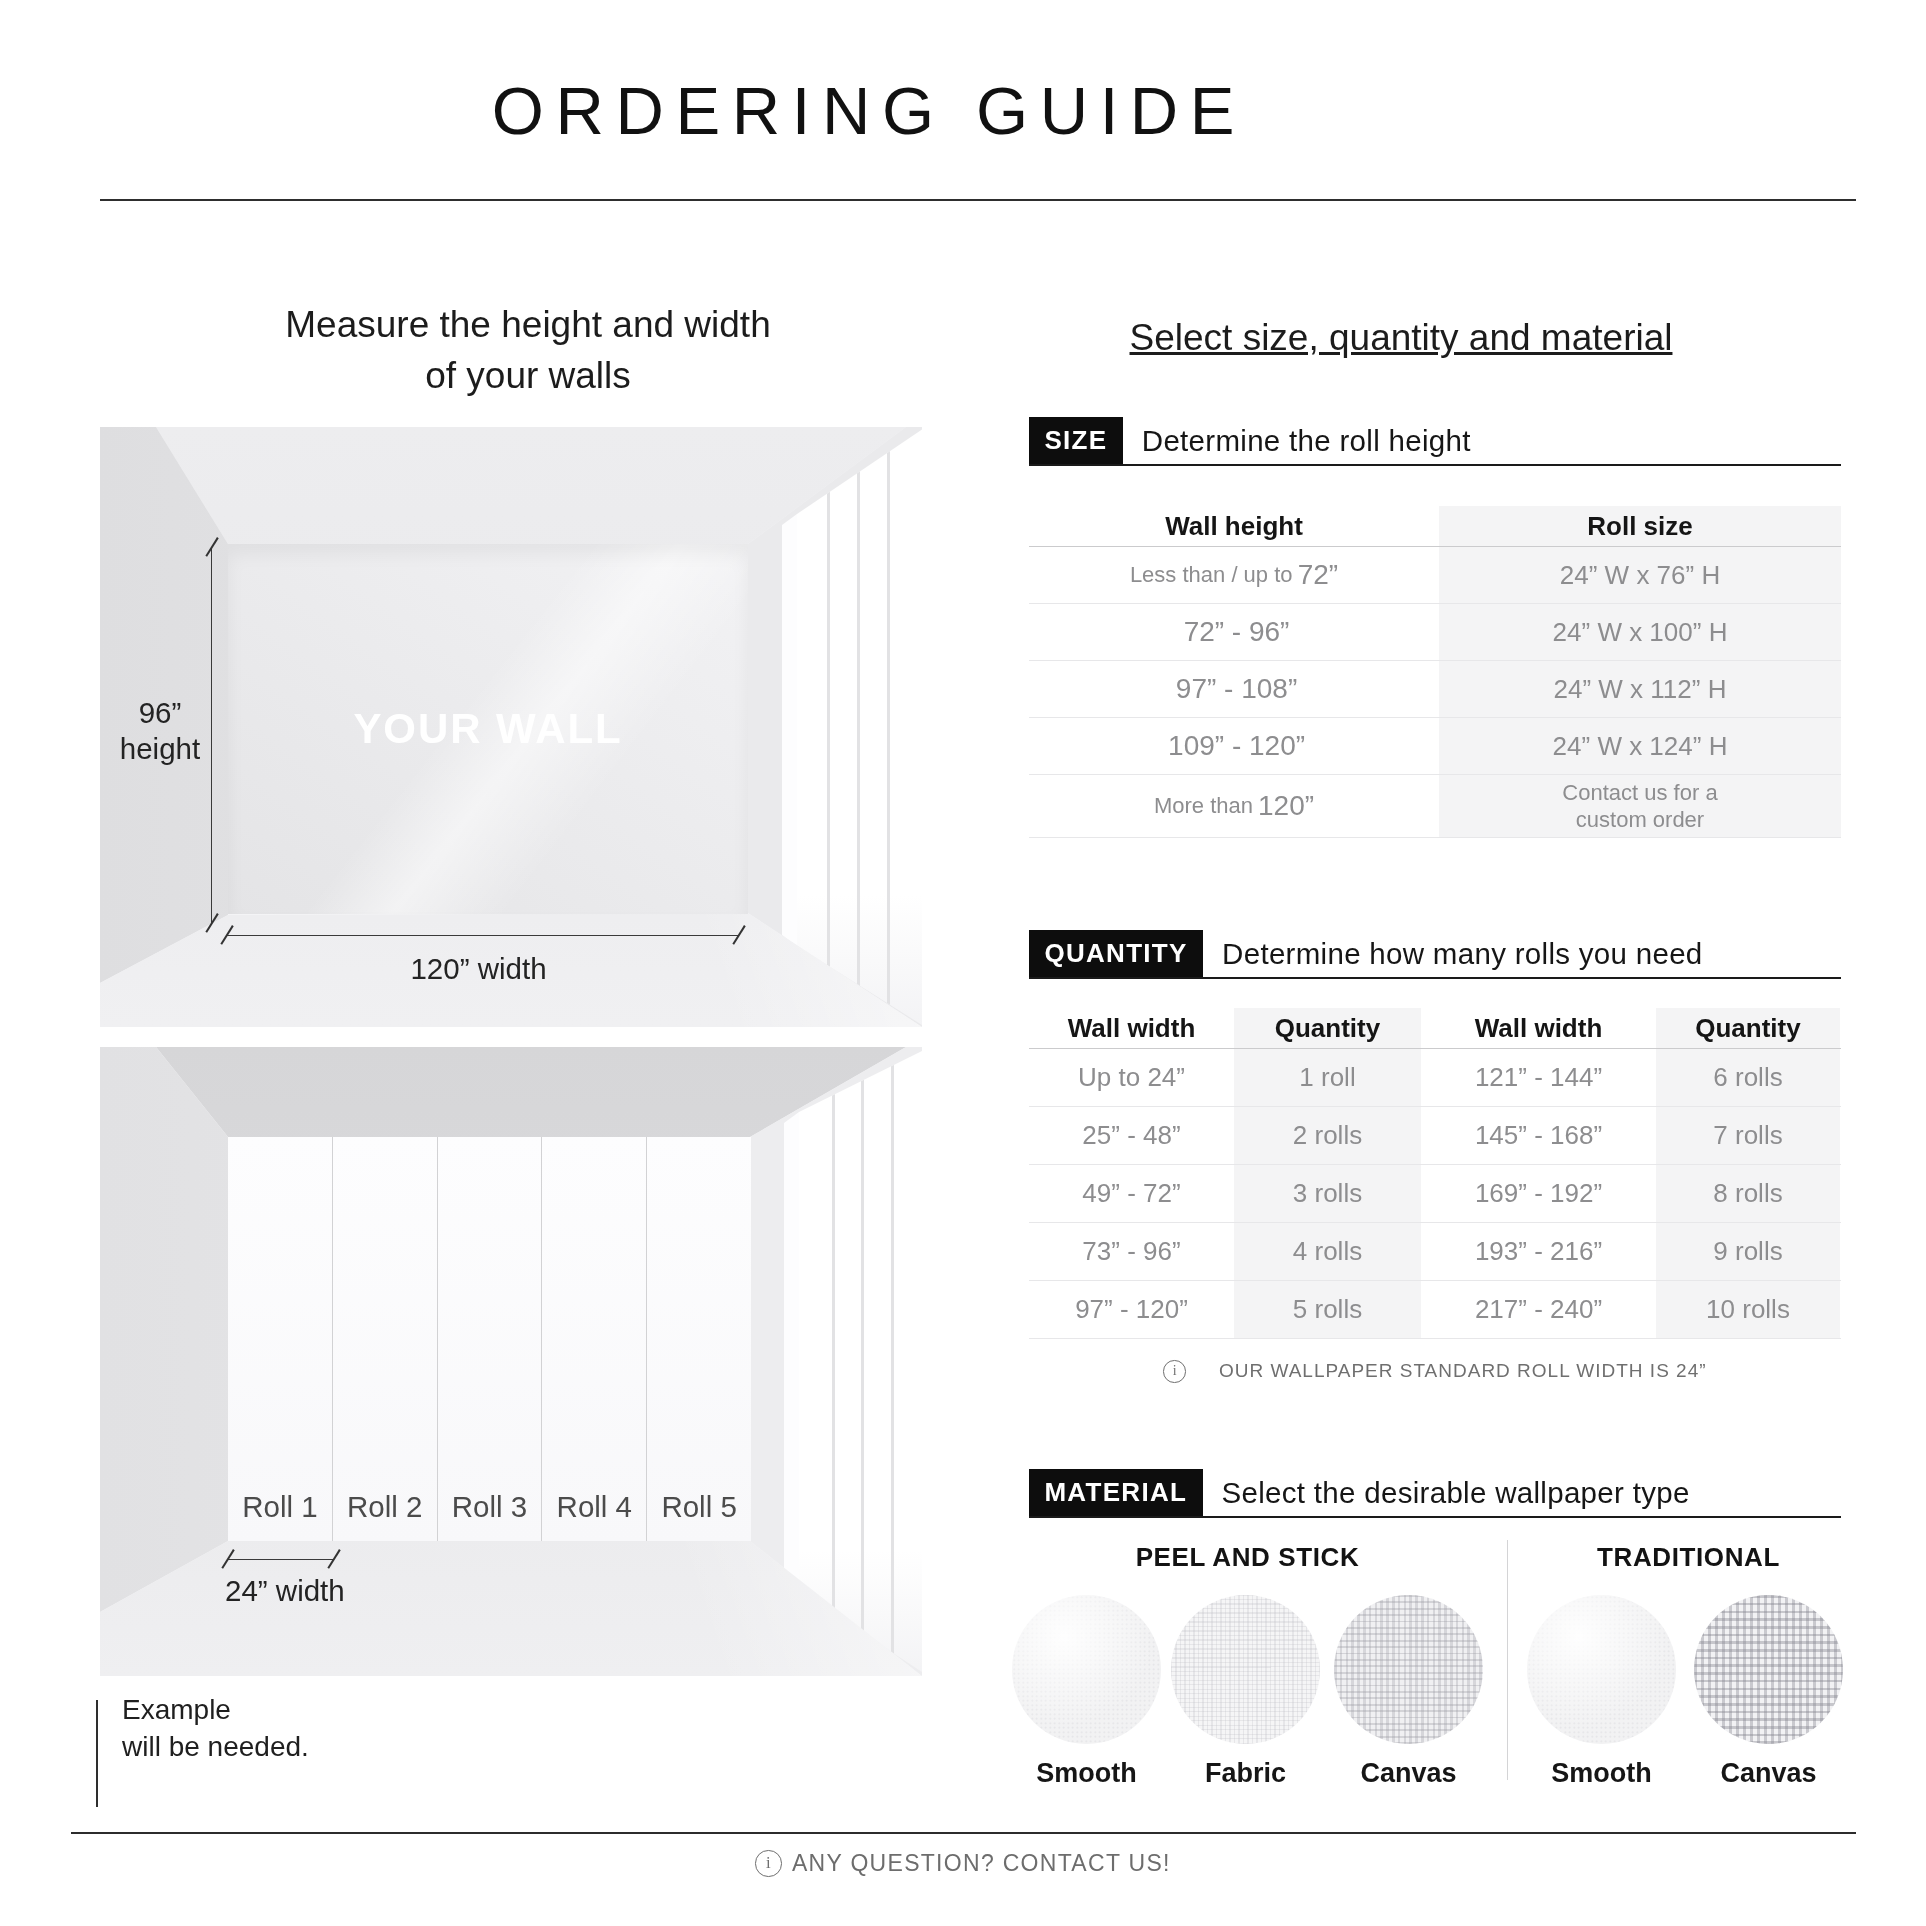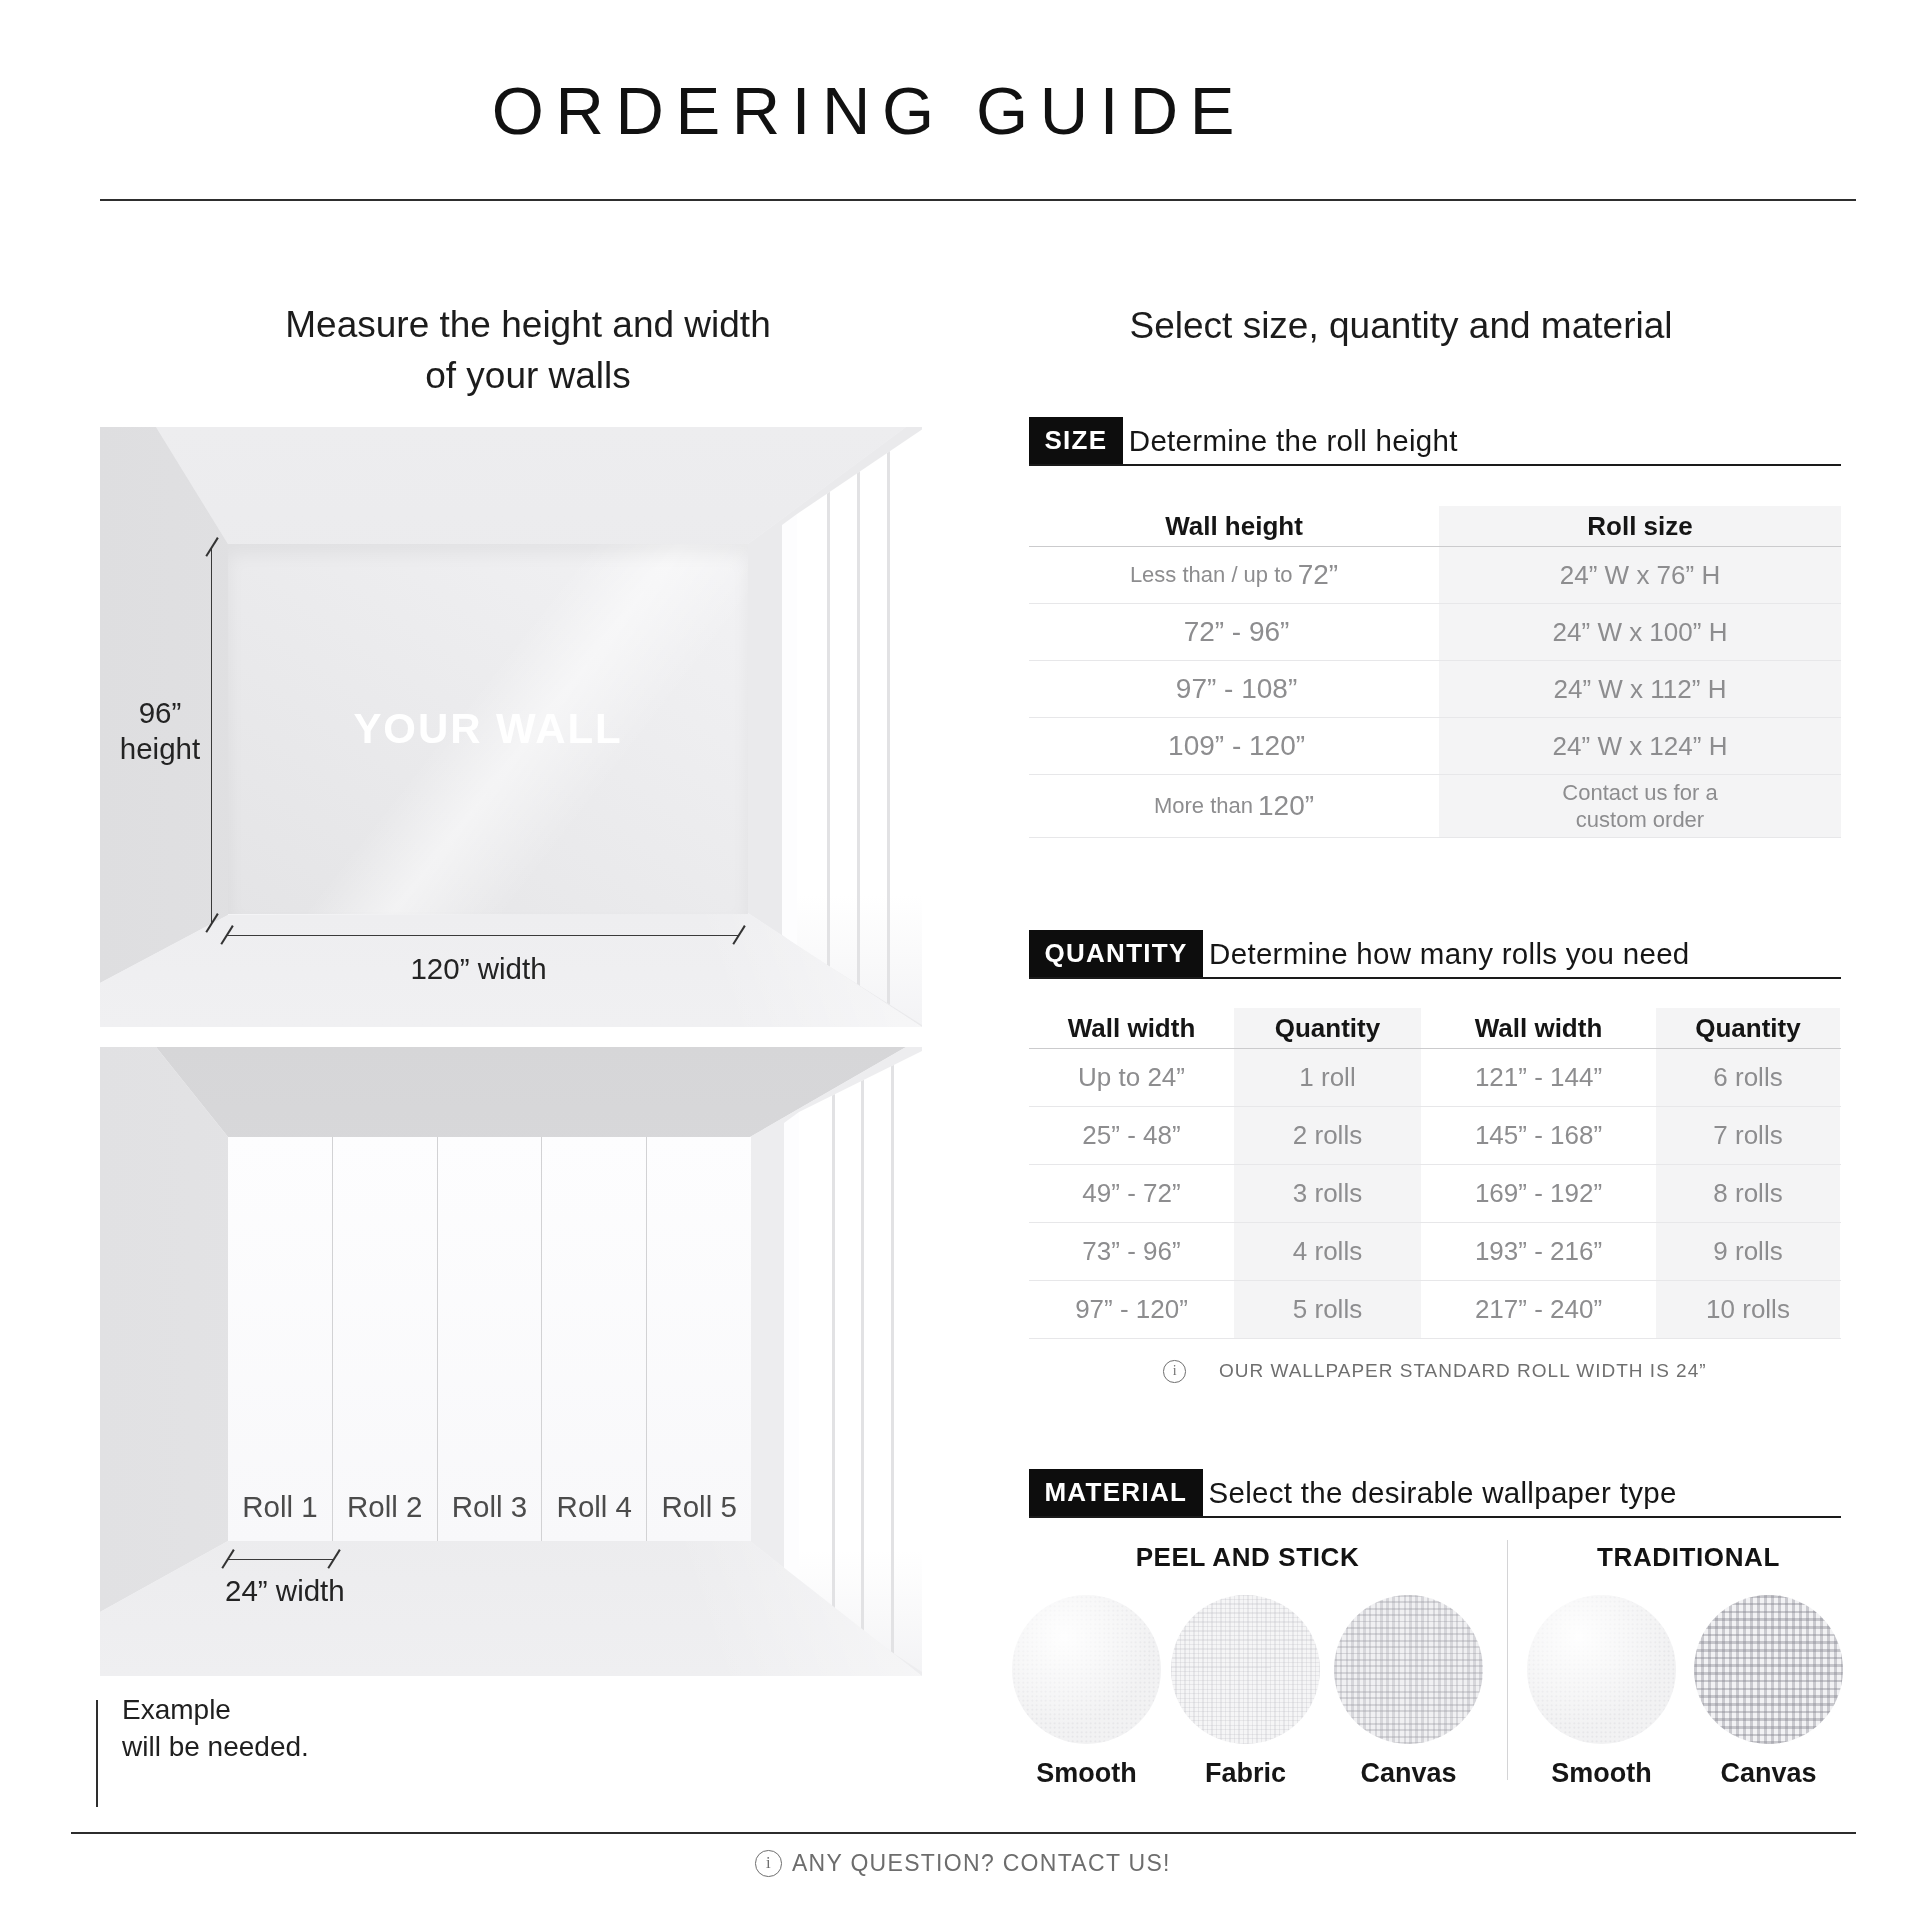--- a/index.html
+++ b/index.html
@@ -6,21 +6,21 @@
   #page{position:relative;width:1926px;height:1926px;background:#ffffff;overflow:hidden;
         font-family:"Liberation Sans",sans-serif;color:#1b1b1b;}
   .abs{position:absolute;}
 
   
   .main-title{left:0;top:72px;width:1738px;text-align:center;font-size:67px;font-weight:500;
               letter-spacing:11.6px;color:#111;}
   .top-rule{left:100px;top:199px;width:1756px;height:1.9px;background:#2e2e2e;}
   .col-heading{font-size:37px;font-weight:500;color:#1c1c1c;text-align:center;line-height:1.38;}
   .left-heading{left:143px;top:299px;width:770px;}
-  .right-heading{left:995px;top:300px;width:812px;}
+  .right-heading{left:995px;top:312px;width:812px;text-decoration:underline;}
 
   
   .room{overflow:hidden;}
   .room1{left:100px;top:427px;width:822px;height:600px;background:#f4f4f6;}
   .room2{left:100px;top:1047px;width:822px;height:629px;background:#f4f4f6;}
   .poly{position:absolute;inset:0;}
   .r1-ceiling{clip-path:polygon(56px 0,806px 0,648px 117px,128px 117px);
               background:linear-gradient(180deg,#ededef,#e6e6e8);}
   .r1-leftwall{clip-path:polygon(0 0,56px 0,128px 117px,128px 488px,0 556px);
                background:linear-gradient(90deg,#dedee0,#e9e9eb);}
@@ -66,21 +66,21 @@
 
   
   .example-bar{left:96px;top:1700px;width:1.9px;height:107px;background:#2e2e2e;}
   .example-text{left:122px;top:1692px;width:803px;font-size:28px;line-height:1.32;color:#1f1f1f;}
 
   
   .section-head{left:1029px;width:812px;height:49px;display:flex;align-items:stretch;
                 border-bottom:2.6px solid #1a1a1a;box-sizing:border-box;}
   .badge{background:#0d0d0d;color:#ffffff;display:flex;align-items:center;
          padding:0 15.4px;font-size:26px;font-weight:700;letter-spacing:1.3px;}
-  .section-sub{display:flex;align-items:center;margin-left:6px;font-size:29.5px;
+  .section-sub{display:flex;align-items:center;margin-left:19px;font-size:29.5px;
                font-weight:500;color:#161616;letter-spacing:0.3px;}
 
   .table{position:absolute;left:1029px;width:812px;}
   .trow{display:flex;align-items:stretch;border-bottom:1.3px solid #e7e7e9;}
   .trow.head{border-bottom:1.3px solid #cbcbcd;}
   .cell{display:flex;align-items:center;justify-content:center;text-align:center;}
   .shade{background:#f4f4f5;}
   .th{font-weight:700;font-size:26px;color:#151515;}
   .muted{color:#8d8d8f;}
   

